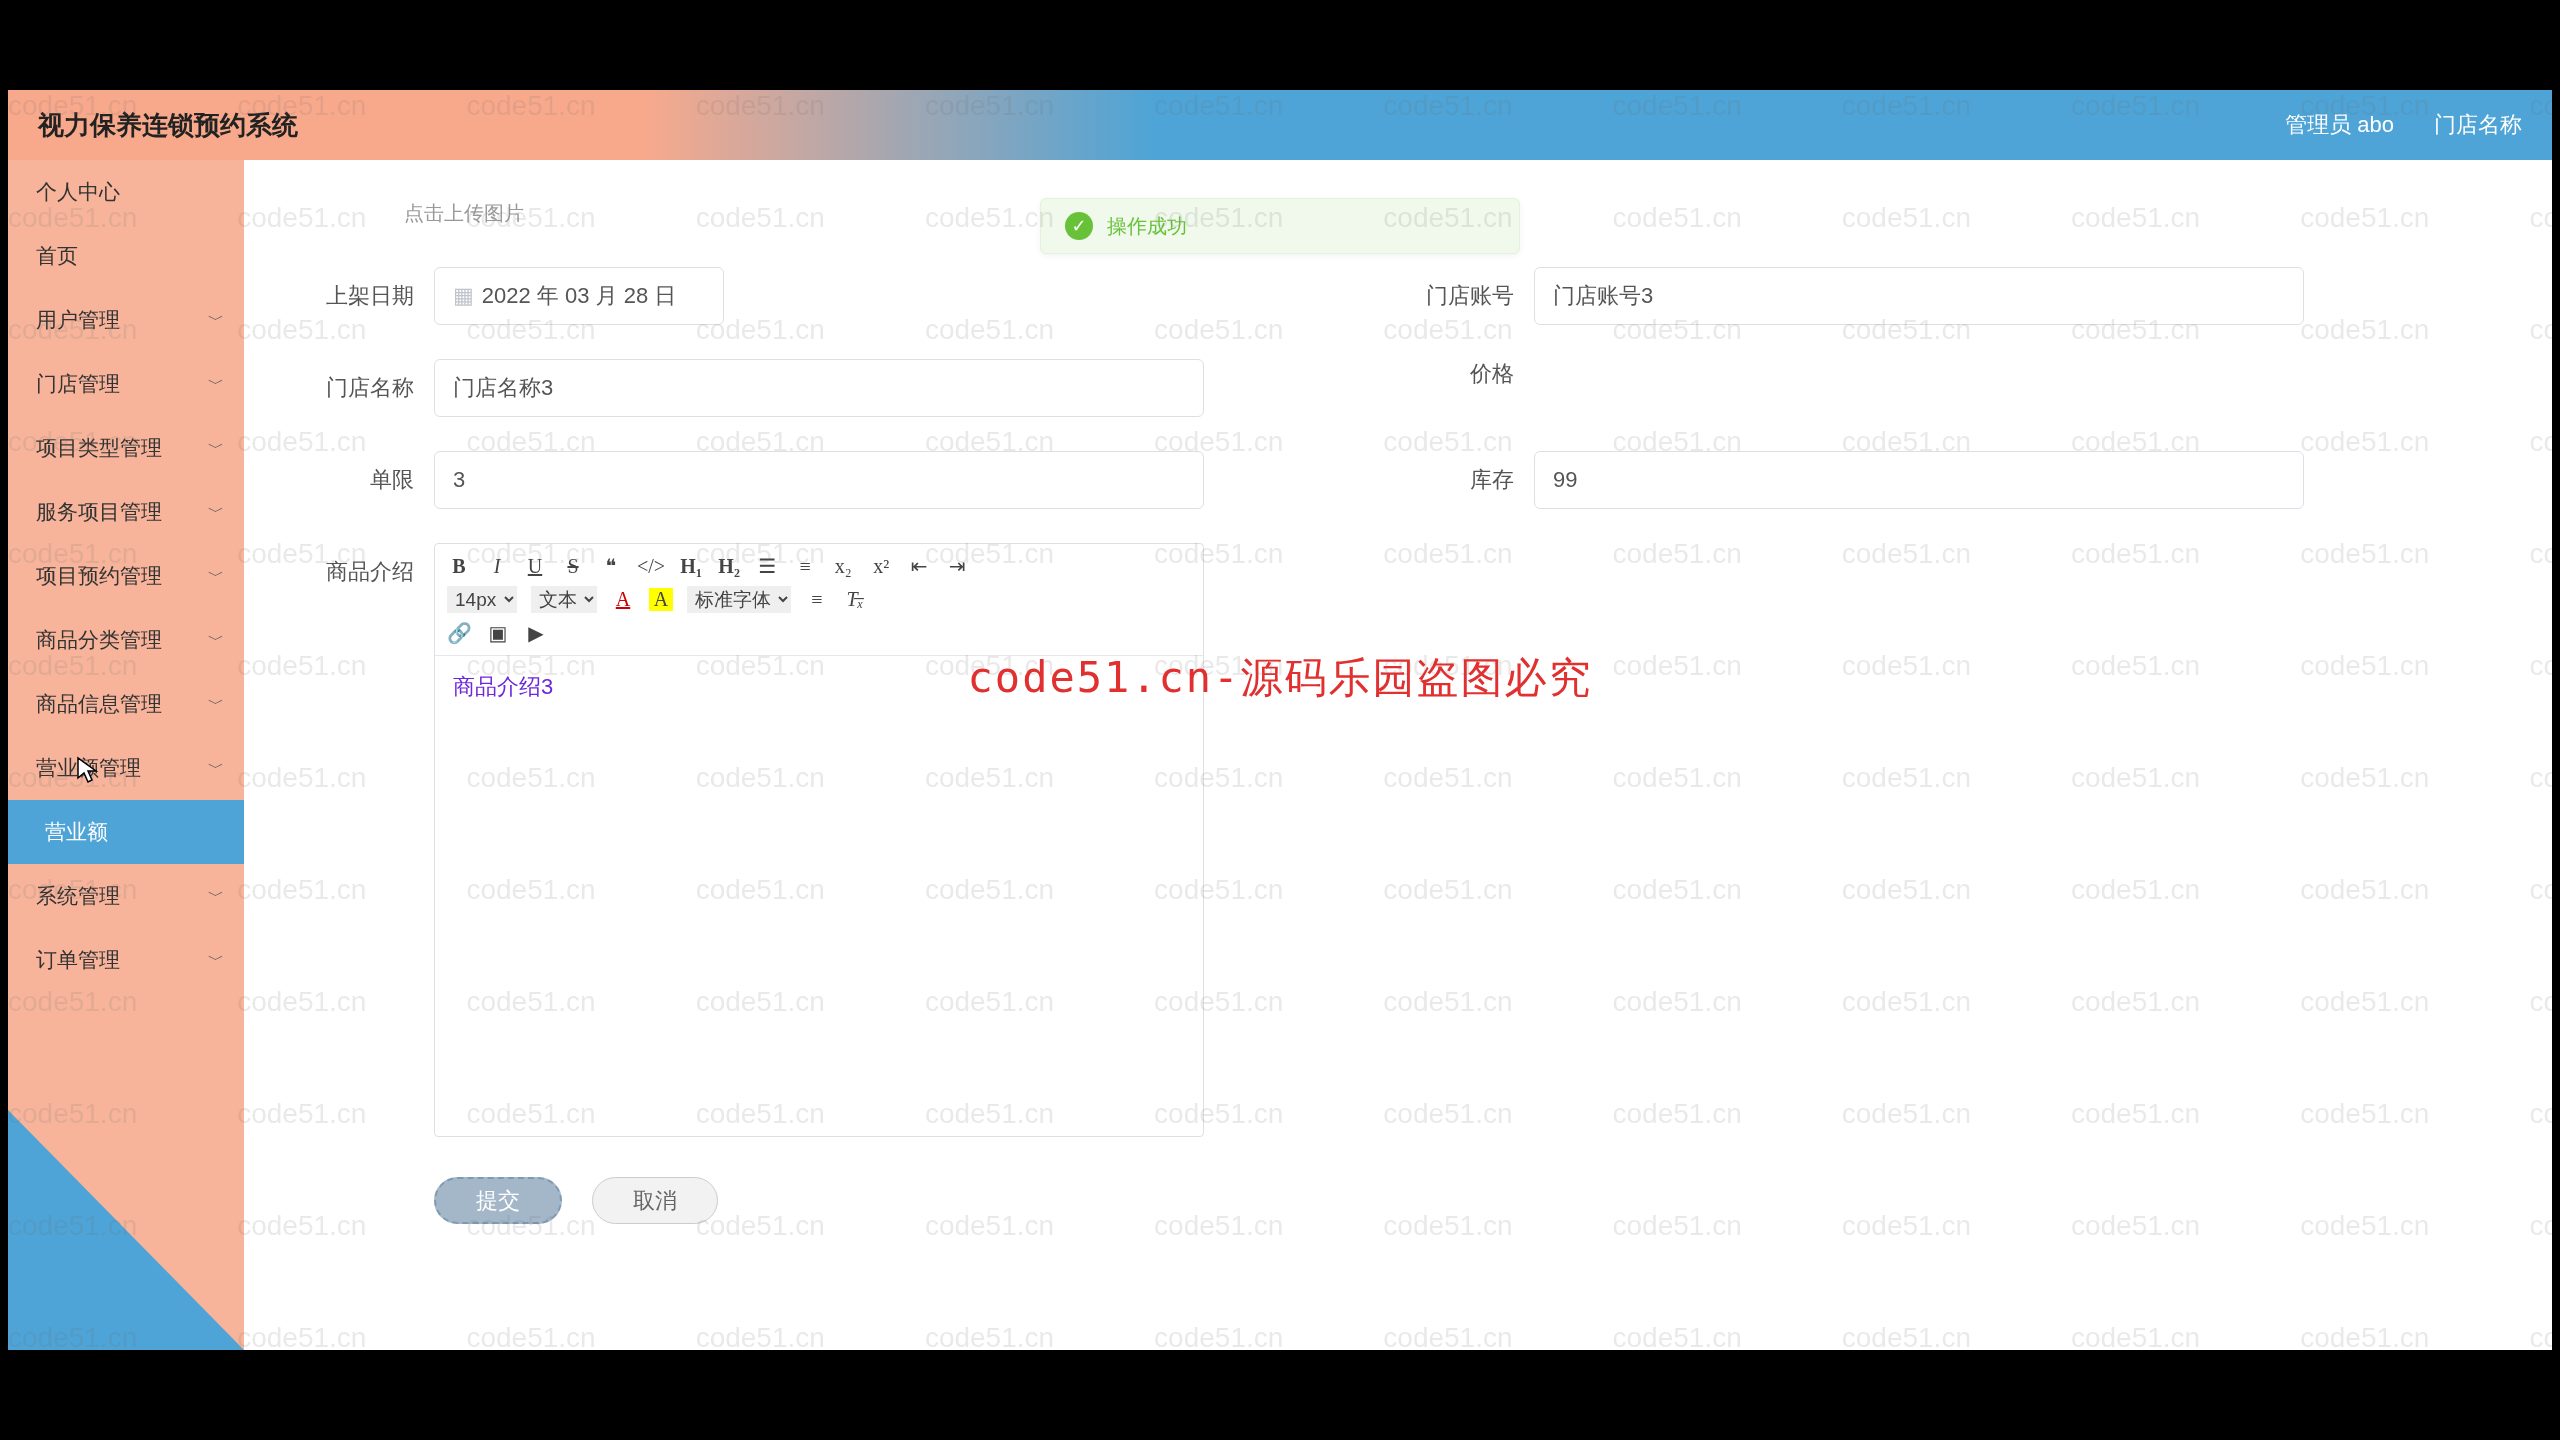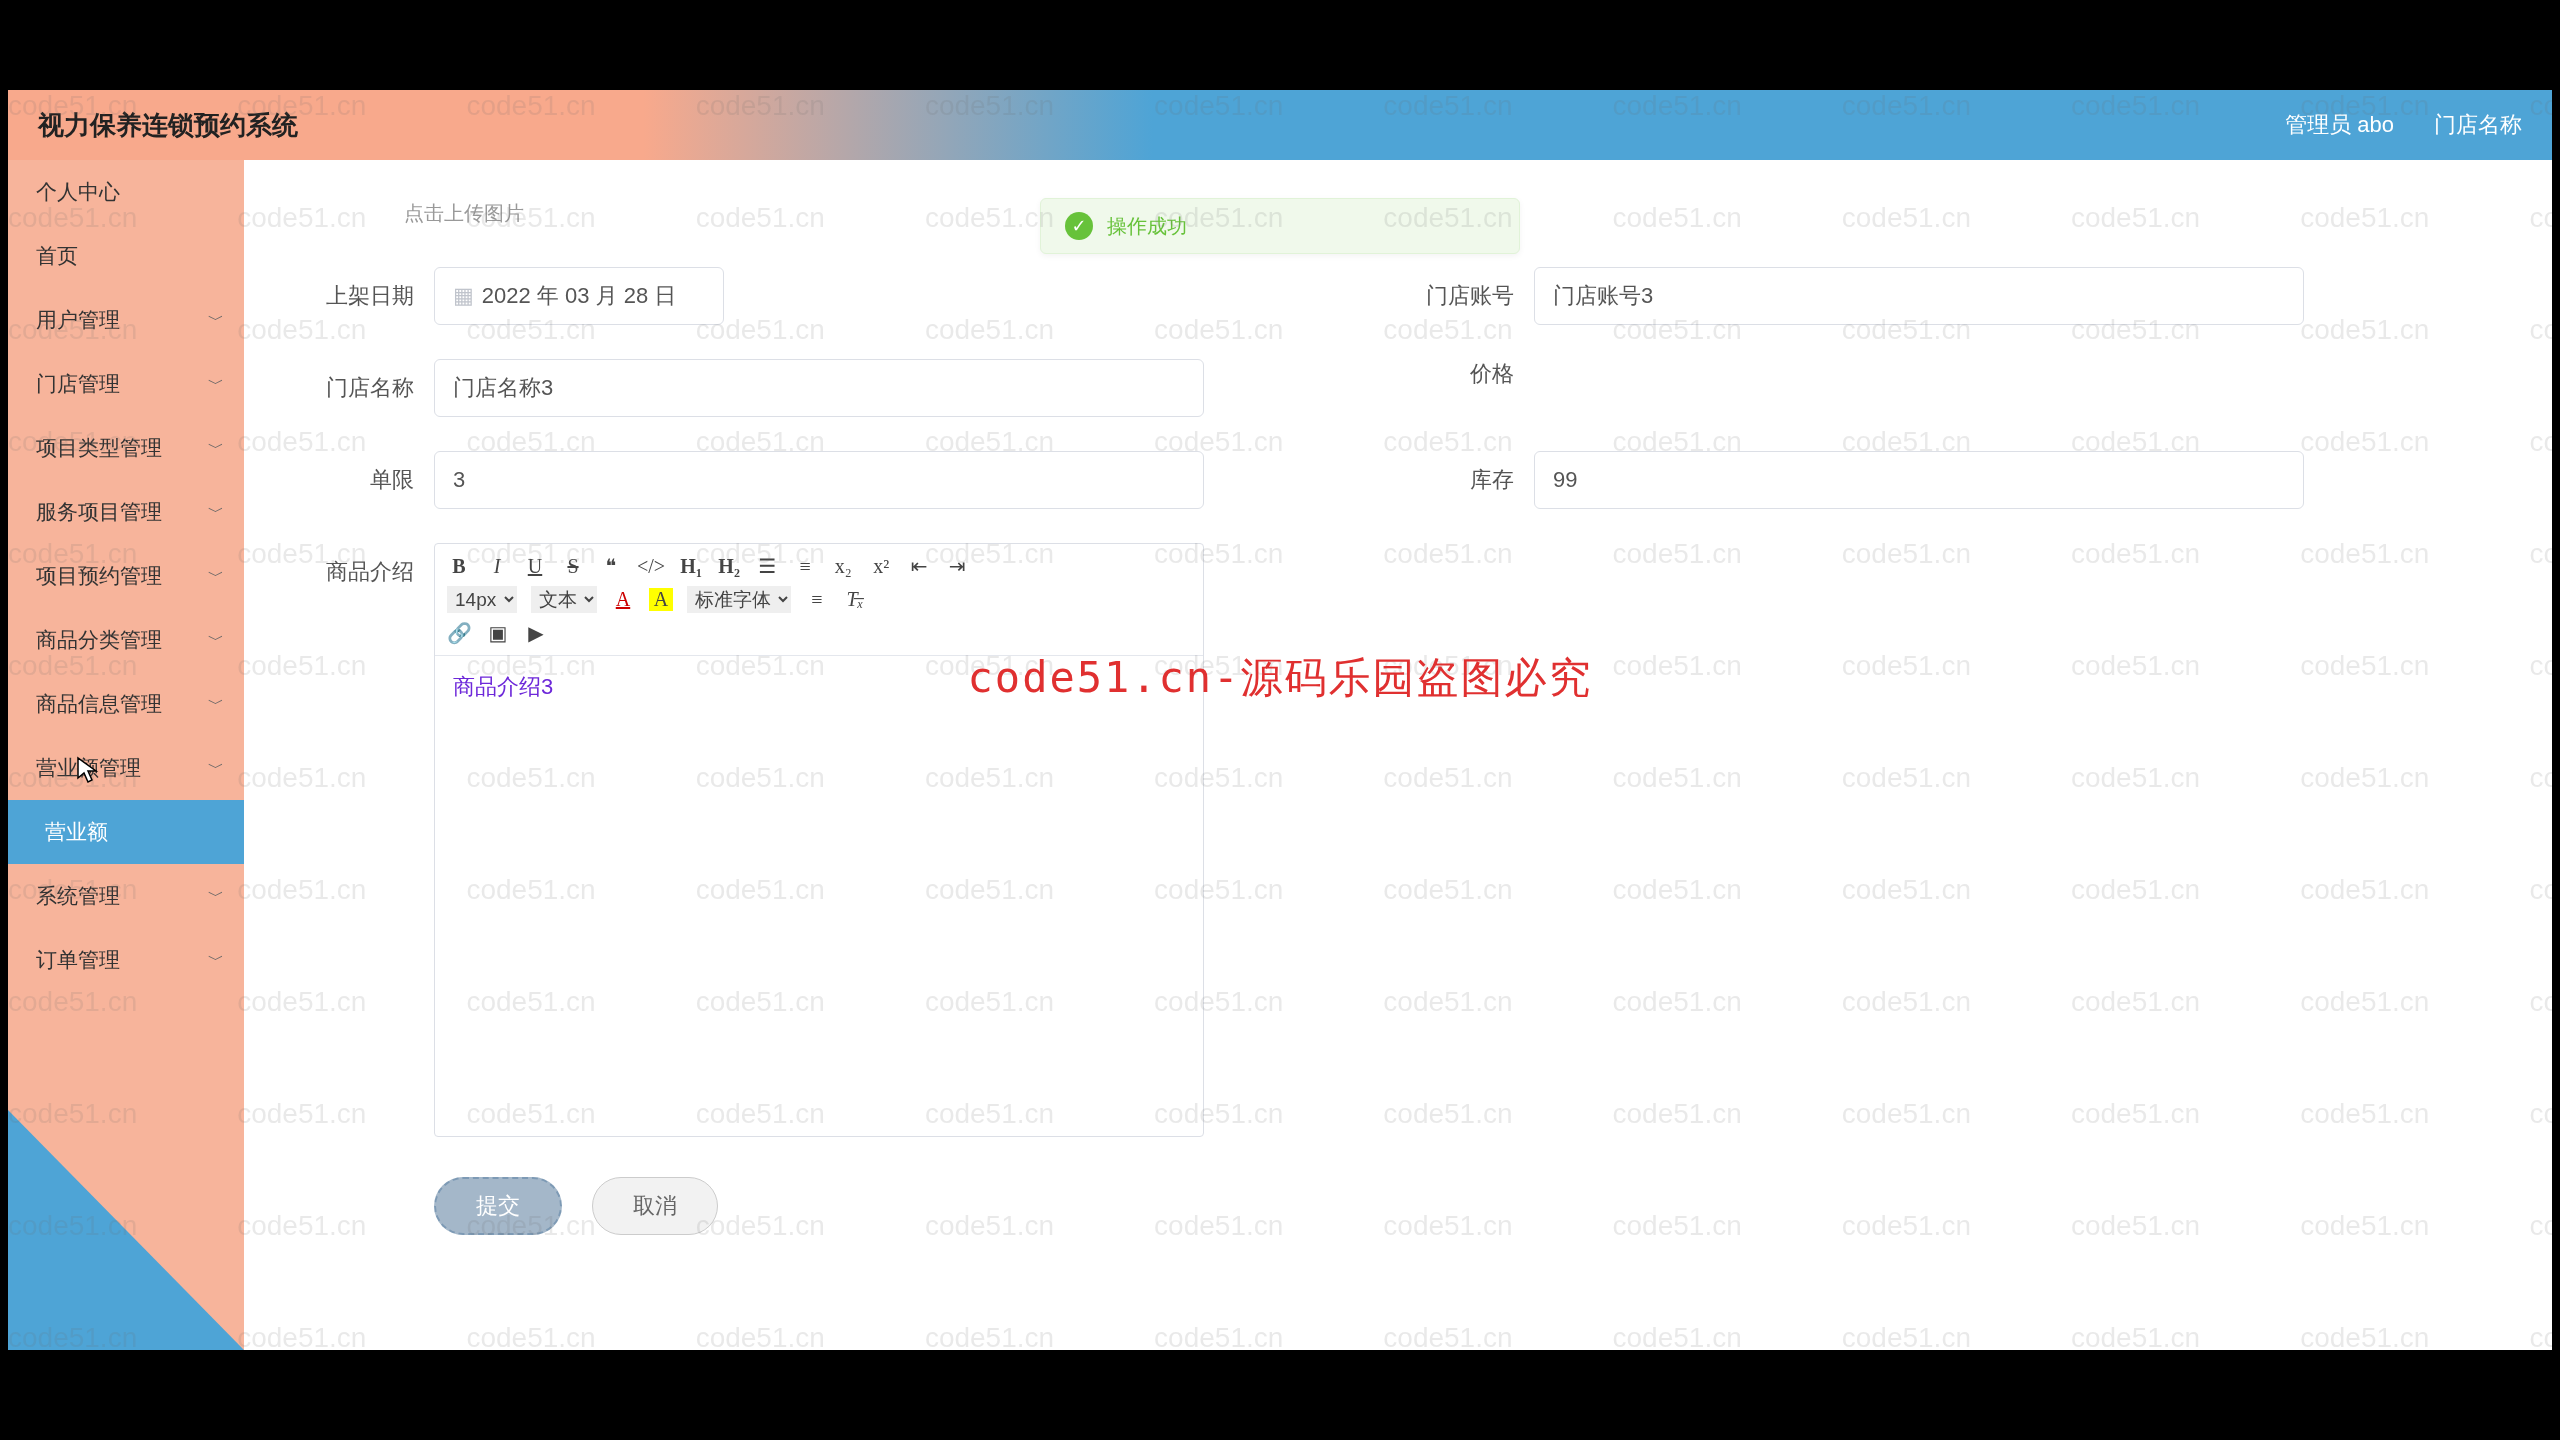--- a/index.html
+++ b/index.html
@@ -168,21 +168,21 @@
   font-size: 22px;
   color: #6d28d9;
 }
 .form-actions {
   margin-top: 40px;
   display: flex;
   gap: 30px;
   margin-left: 130px;
 }
 .btn {
-  height: 58px;
+  height: 47px;
   padding: 0 40px;
   border-radius: 30px;
   border: 1px solid #ccc;
   font-size: 22px;
   cursor: pointer;
 }
 .btn-primary {
   background: #a4b7c9;
   color: #fff;
   border: 2px dashed #7d9ab5;

